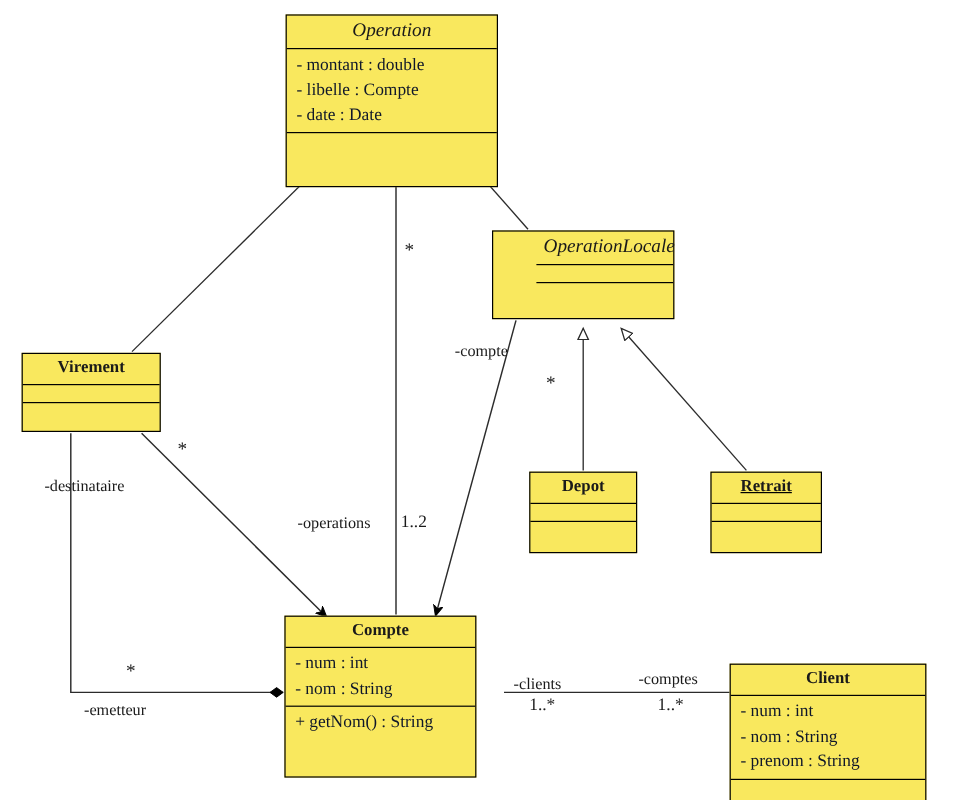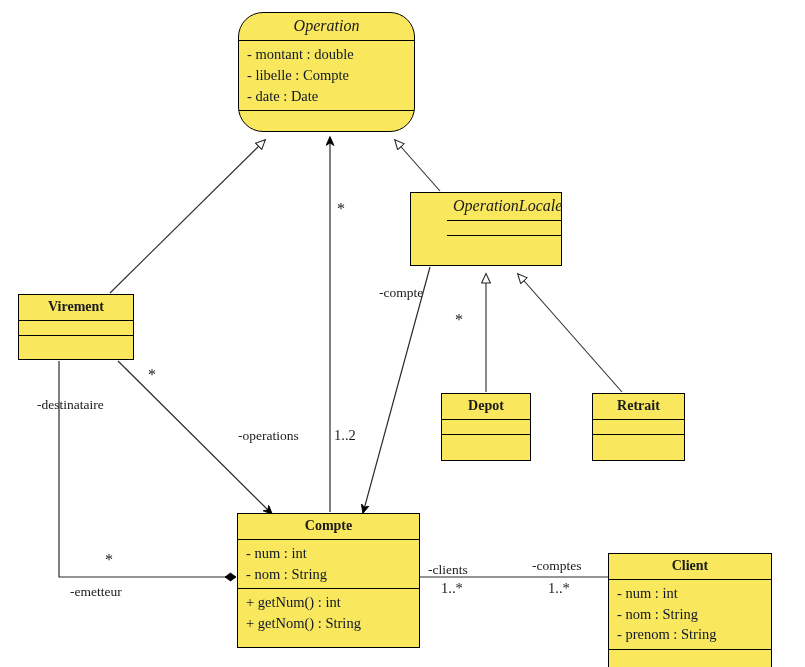--- a/index.html
+++ b/index.html
@@ -104,21 +104,21 @@
 
     <path d="M 430 267 L 363 513" fill="none" stroke="#2b2b2b" stroke-width="1.2" marker-end="url(#filledArrow)"></path>
 
     <path d="M 118 361 L 272 514" fill="none" stroke="#2b2b2b" stroke-width="1.2" marker-end="url(#filledArrow)"></path>
 
     <path d="M 59 361 L 59 577 L 236 577" fill="none" stroke="#2b2b2b" stroke-width="1.2" marker-end="url(#filledDiamond)"></path>
 
     <path d="M 420 577 L 608 577" fill="none" stroke="#2b2b2b" stroke-width="1.2"></path>
   </svg>
 
-  <div class="uml-class" style="left:238px; top:12px; width:177px; height:120px;border-radius:25px;">
+  <div class="uml-class" style="left:238px; top:12px; width:177px; height:144px;">
     <div class="uml-name abstract">Operation</div>
     <div class="uml-compartment uml-sep">
       <div class="uml-row">- montant : double</div>
       <div class="uml-row">- libelle : Compte</div>
       <div class="uml-row">- date : Date</div>
     </div>
     <div class="uml-compartment uml-sep empty"></div>
   </div>
 
   <div class="uml-class" style="left:410px; top:192px; width:152px; height:74px;padding-left:36px;">
@@ -132,34 +132,33 @@
     <div class="uml-compartment uml-sep empty"></div>
     <div class="uml-compartment uml-sep empty"></div>
   </div>
 
   <div class="uml-class" style="left:441px; top:393px; width:90px; height:68px;">
     <div class="uml-name">Depot</div>
     <div class="uml-compartment uml-sep empty"></div>
     <div class="uml-compartment uml-sep empty"></div>
   </div>
 
-  <div class="uml-class" style="left:592px; top:393px; width:93px; height:68px;">
+  <div class="uml-class" style="left:592px; top:393px; width:93px; height:68px;text-decoration:underline;">
     <div class="uml-name">Retrait</div>
     <div class="uml-compartment uml-sep empty"></div>
     <div class="uml-compartment uml-sep empty"></div>
   </div>
 
-  <div class="uml-class" style="left:237px; top:513px; width:183px; height:135px;">
+  <div class="uml-class" style="left:237px; top:513px; width:160px; height:135px;">
     <div class="uml-name">Compte</div>
     <div class="uml-compartment uml-sep">
       <div class="uml-row">- num : int</div>
       <div class="uml-row">- nom : String</div>
     </div>
     <div class="uml-compartment uml-sep">
-      <div class="uml-row">+ getNum() : int</div>
       <div class="uml-row">+ getNom() : String</div>
     </div>
   </div>
 
   <div class="uml-class" style="left:608px; top:517px; width:164px; height:122px;margin-top:36px;">
     <div class="uml-name">Client</div>
     <div class="uml-compartment uml-sep">
       <div class="uml-row">- num : int</div>
       <div class="uml-row">- nom : String</div>
       <div class="uml-row">- prenom : String</div>
@@ -170,21 +169,21 @@
   <div class="edge-label star" style="left:337px; top:200px;">*</div>
 
   <div class="edge-label" style="left:379px; top:285px;">-compte</div>
 
   <div class="edge-label star" style="left:455px; top:311px;">*</div>
 
   <div class="edge-label" style="left:37px; top:397px;">-destinataire</div>
 
   <div class="edge-label star" style="left:148px; top:366px;">*</div>
 
-  <div class="edge-label" style="left:238px; top:428px;">-operations</div>
+  <div class="edge-label" style="left:248px; top:428px;">-operations</div>
 
   <div class="edge-label mult" style="left:334px; top:427px;">1..2</div>
 
   <div class="edge-label star" style="left:105px; top:551px;">*</div>
 
   <div class="edge-label" style="left:70px; top:584px;">-emetteur</div>
 
   <div class="edge-label" style="left:428px; top:562px;">-clients</div>
 
   <div class="edge-label" style="left:532px; top:558px;">-comptes</div>

